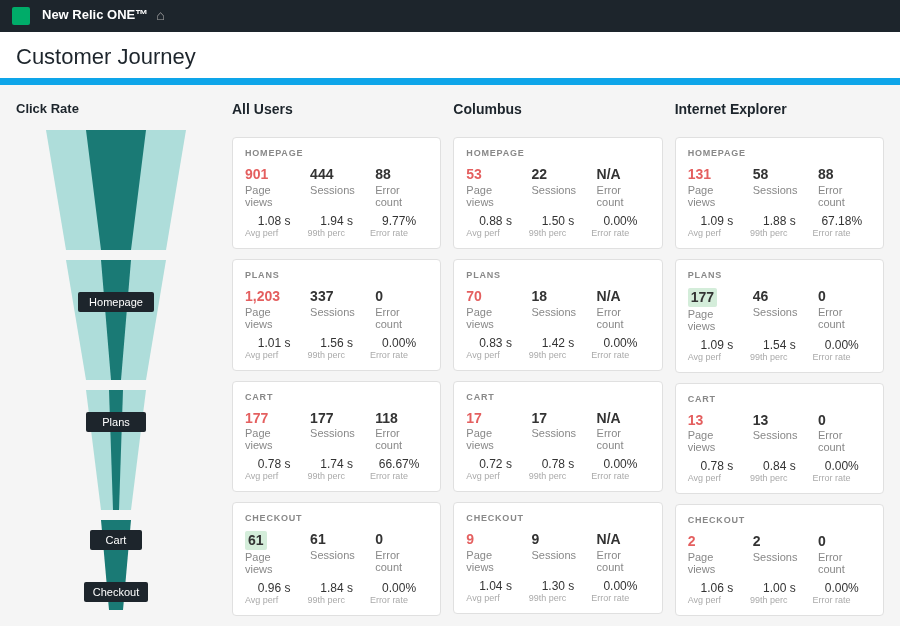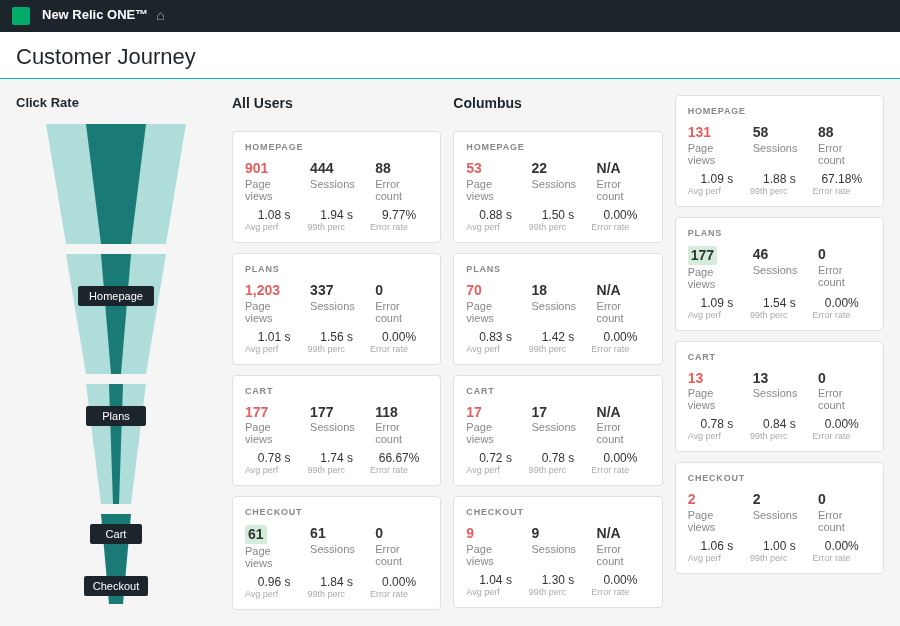--- a/index.html
+++ b/index.html
@@ -26,21 +26,21 @@
       font-weight: 600;
     }
     .home-icon {
       color: #aaa;
       font-size: 14px;
       cursor: pointer;
     }
     .page-header {
       padding: 12px 16px 8px;
       background: #fff;
-      border-bottom: 1px solid #0ea5e9;
+      border-bottom: 7px solid #0ea5e9;
     }
     .page-title {
       font-size: 22px;
       font-weight: 400;
       color: #1d252c;
     }
     .main-content {
       display: flex;
       padding: 16px;
       gap: 16px;
@@ -451,20 +451,21 @@
           <div class="metric2-label">99th perc</div>
         </div>
         <div class="metric2">
           <div class="metric2-value">0.00%</div>
           <div class="metric2-label">Error rate</div>
         </div>
       </div>
     </div>
       </div>
       <div class="data-column">
+        <div class="col-header">Internet Explorer</div>
         <div class="metric-card">
       <div class="card-section-label">HOMEPAGE</div>
       <div class="card-row">
         <div class="card-metric">
           <div class="metric-value red">131</div>
           <div class="metric-label">Page views</div>
         </div>
         <div class="card-metric">
           <div class="metric-value">58</div>
           <div class="metric-label">Sessions</div>

